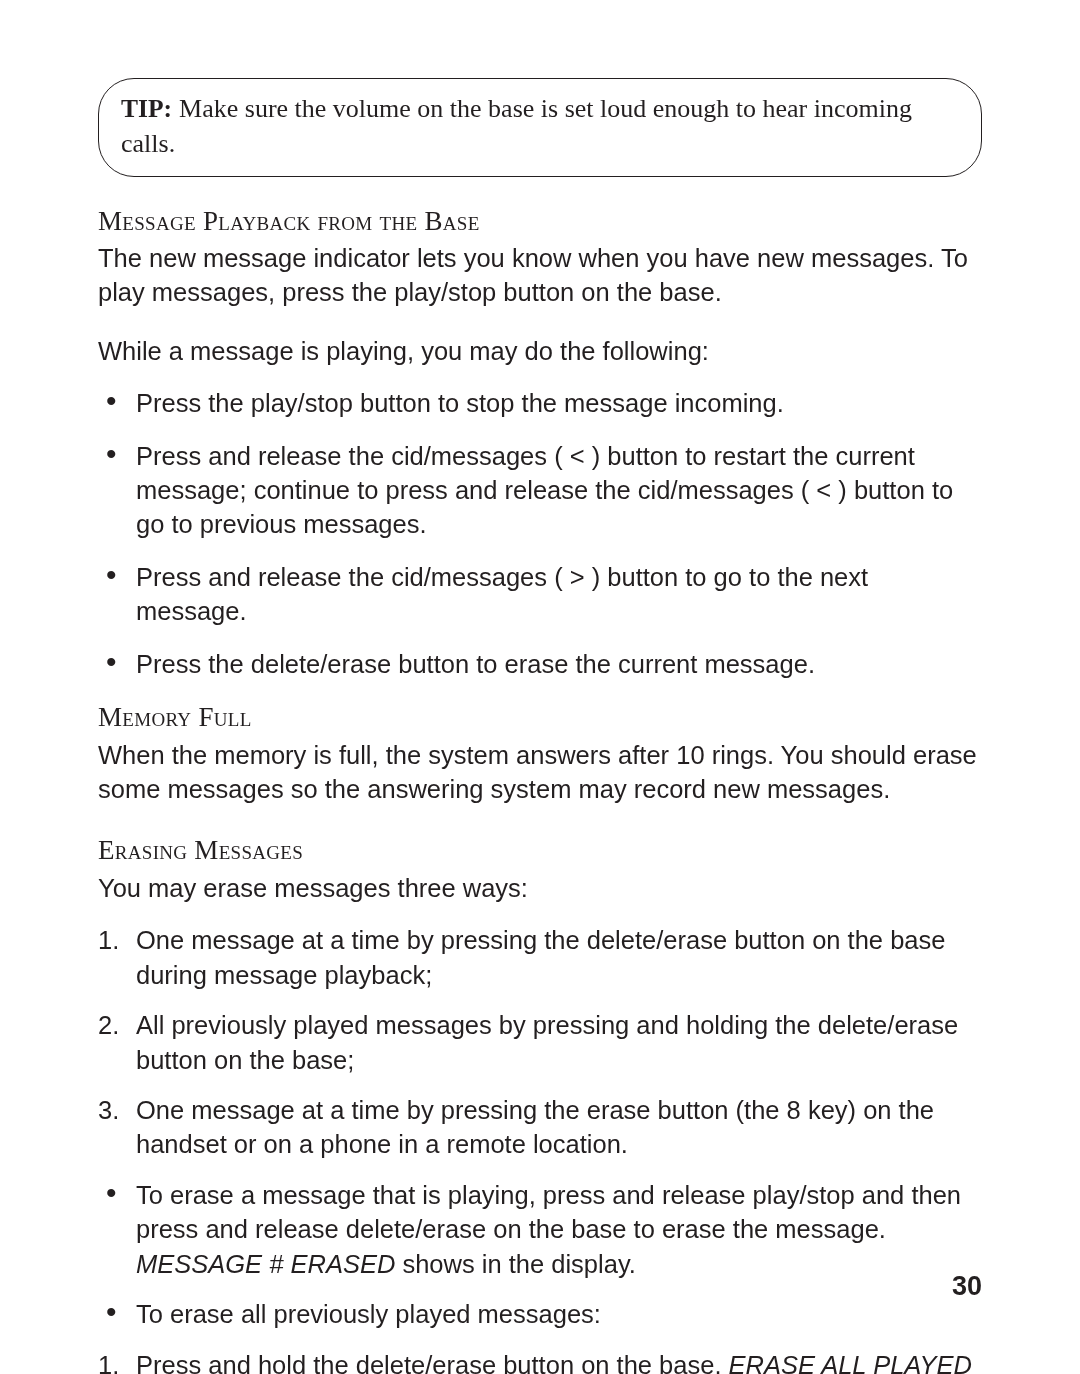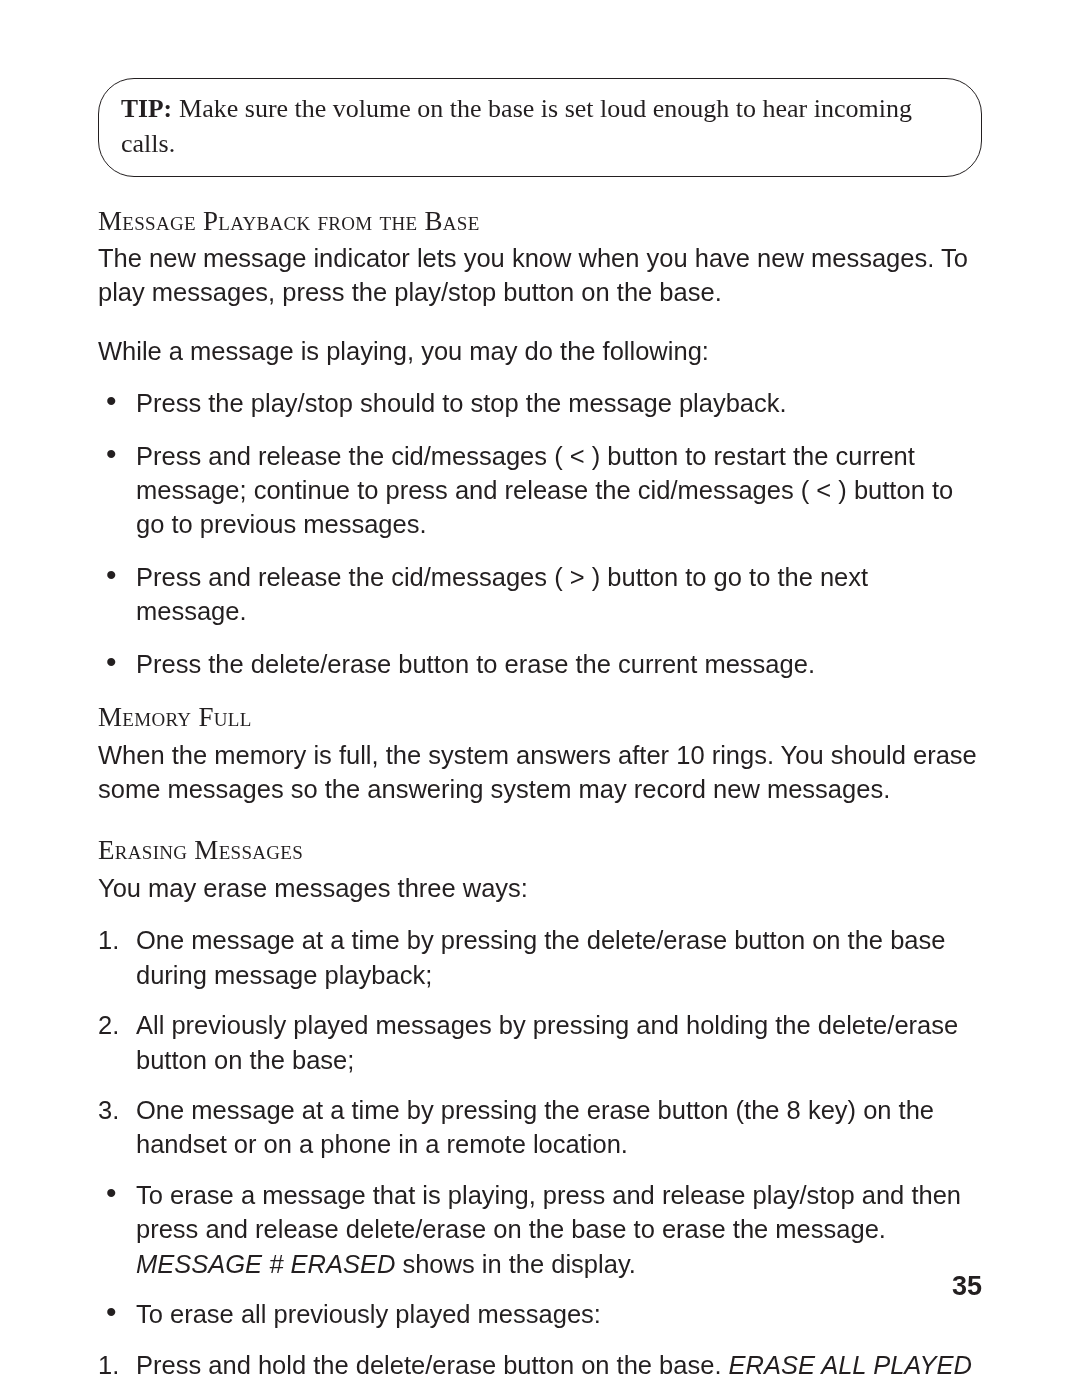--- a/index.html
+++ b/index.html
@@ -87,21 +87,21 @@
     <span class="tip-label">TIP:</span>
     <span class="tip-text">Make sure the volume on the base is set loud enough to hear incoming calls.</span>
   </div>
 
   <div class="section-head">Message Playback from the Base</div>
   <div class="p">The new message indicator lets you know when you have new messages. To play messages, press the play/stop button on the base.</div>
 
   <div class="p gap-top">While a message is playing, you may do the following:</div>
 
   <ul class="bullets">
-    <li><span>Press the play/stop should to stop the message playback.</span></li>
+    <li><span>Press the play/stop button to stop the message incoming.</span></li>
     <li><span>Press and release the cid/messages ( &lt; ) button to restart the current message; continue to press and release the cid/messages ( &lt; ) button to go to previous messages.</span></li>
     <li><span>Press and release the cid/messages ( &gt; ) button to go to the next message.</span></li>
     <li><span>Press the delete/erase button to erase the current message.</span></li>
   </ul>
 
   <div class="section-head" style="padding-top:18px;">Memory Full</div>
   <div class="p">When the memory is full, the system answers after 10 rings. You should erase some messages so the answering system may record new messages.</div>
 
   <div class="section-head" style="padding-top:26px;">Erasing Messages</div>
   <div class="p">You may erase messages three ways:</div>
@@ -120,13 +120,13 @@
       <span class="b">To erase all previously played messages</span><span>:</span>
     </li>
   </ul>
 
   <ol class="nums" style="margin-top:14px;">
     <li><span class="num">1.</span><span>Press and hold the delete/erase button on the base. </span><span class="it">ERASE ALL PLAYED MSG?</span></li>
   </ol>
 
 </div>
 
-<div class="page-number">35</div>
+<div class="page-number">30</div>
 
 </body></html>

